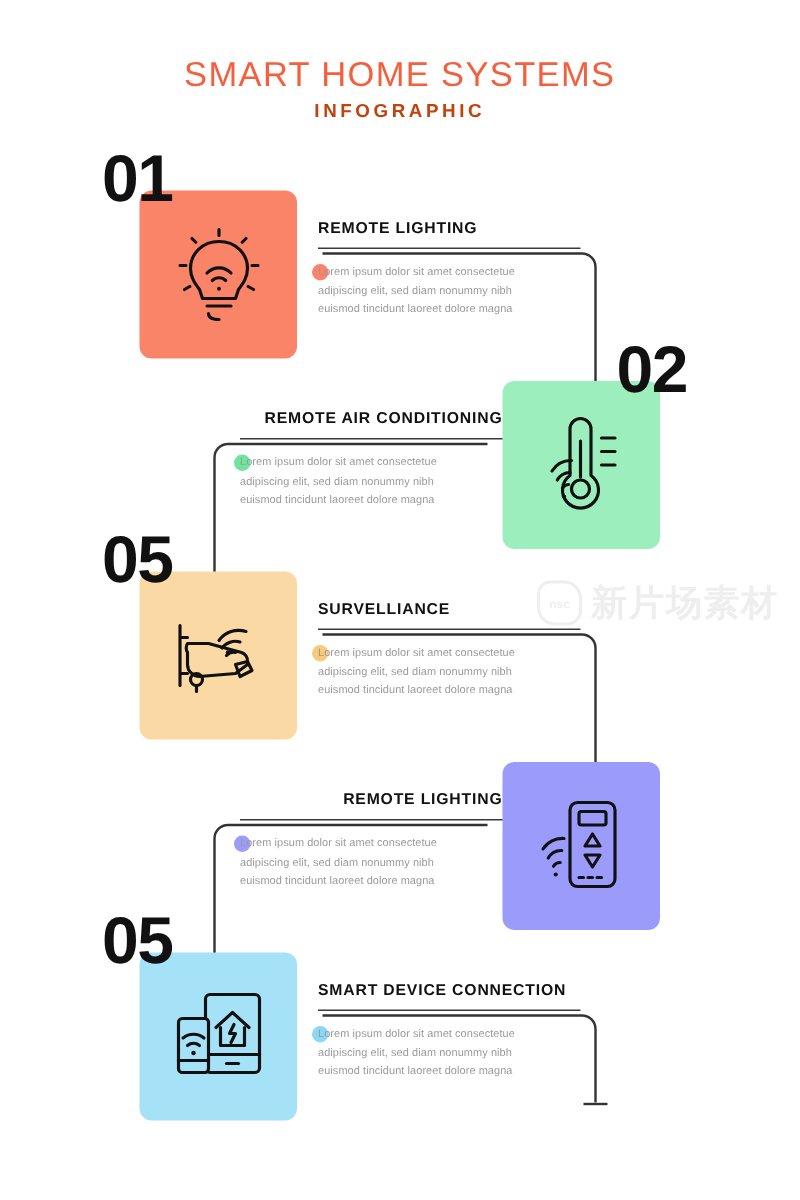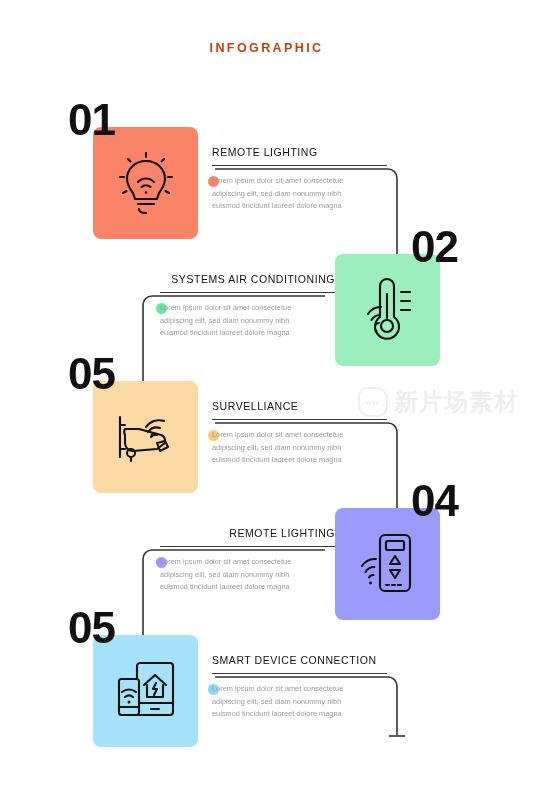--- a/index.html
+++ b/index.html
@@ -123,21 +123,21 @@
   .content {
     position: absolute;
     width: 175px;
     top: 28px;
   }
   .row.left  .content { left: 212px; text-align: left; }
   .row.right .content { left: 160px; text-align: right; }
 
   .content-title {
     font-size: 10.5px;
-    font-weight: 400;
+    font-weight: 700;
     letter-spacing: 0.55px;
     color: #111111;
     white-space: nowrap;
   }
   .content-rule {
     margin-top: 7px;
     height: 1.4px;
     background: #3a3a3a;
     width: 175px;
   }
@@ -168,20 +168,21 @@
   .connector {
     position: absolute;
     pointer-events: none;
   }
   .connector svg { display: block; overflow: visible; }
 </style>
 </head>
 <body>
 
 <div class="header">
+  <div class="header-title">SMART HOME SYSTEMS</div>
   <div class="header-subtitle">INFOGRAPHIC</div>
 </div>
 
 <div class="watermark">
   <div class="watermark-mark">nsc</div>
   <div class="watermark-text">新片场素材</div>
 </div>
 
 <div class="connector" style="left:215px; top:168px;">
   <svg width="185" height="110" viewBox="0 0 185 110" fill="none">
@@ -254,21 +255,21 @@
         <path d="M45 16 h9 M45 25 h9 M45 34 h9"></path>
         <path d="M12 38 a15 15 0 0 1 13 -7"></path>
         <path d="M15.5 44 a10 10 0 0 1 8.5 -5"></path>
         <path d="M19 49.5 a5 5 0 0 1 4 -2.5"></path>
         <circle cx="20" cy="55" r="1.4" fill="#111" stroke="none"></circle>
       </svg>
     </div>
   </div>
   <div class="step-number">02</div>
   <div class="content">
-    <div class="content-title">SYSTEMS AIR CONDITIONING</div>
+    <div class="content-title">REMOTE AIR CONDITIONING</div>
     <div class="content-rule"></div>
     <div class="content-body">
       <span class="dot" style="background:#6FE3A0;"></span>
       <span class="body-text">Lorem ipsum dolor sit amet consectetue</span><br>
       <span class="body-text">adipiscing elit, sed diam nonummy nibh</span><br>
       <span class="body-text">euismod tincidunt laoreet dolore magna</span>
     </div>
   </div>
 </div>
 
@@ -310,21 +311,20 @@
         <path d="M39 26 l5 8 h-10 Z"></path>
         <path d="M39 48 l-5 -8 h10 Z"></path>
         <path d="M30 55 h3 M36 55 h3 M42 55 h3"></path>
         <path d="M6 36 a15 15 0 0 1 14 -7"></path>
         <path d="M9.5 42 a10 10 0 0 1 9 -5"></path>
         <path d="M13 47.5 a5 5 0 0 1 4.5 -2.5"></path>
         <circle cx="14.5" cy="53" r="1.4" fill="#111" stroke="none"></circle>
       </svg>
     </div>
   </div>
-  <div class="step-number">04</div>
   <div class="content">
     <div class="content-title">REMOTE LIGHTING</div>
     <div class="content-rule"></div>
     <div class="content-body">
       <span class="dot" style="background:#9B9BFB;"></span>
       <span class="body-text">Lorem ipsum dolor sit amet consectetue</span><br>
       <span class="body-text">adipiscing elit, sed diam nonummy nibh</span><br>
       <span class="body-text">euismod tincidunt laoreet dolore magna</span>
     </div>
   </div>

